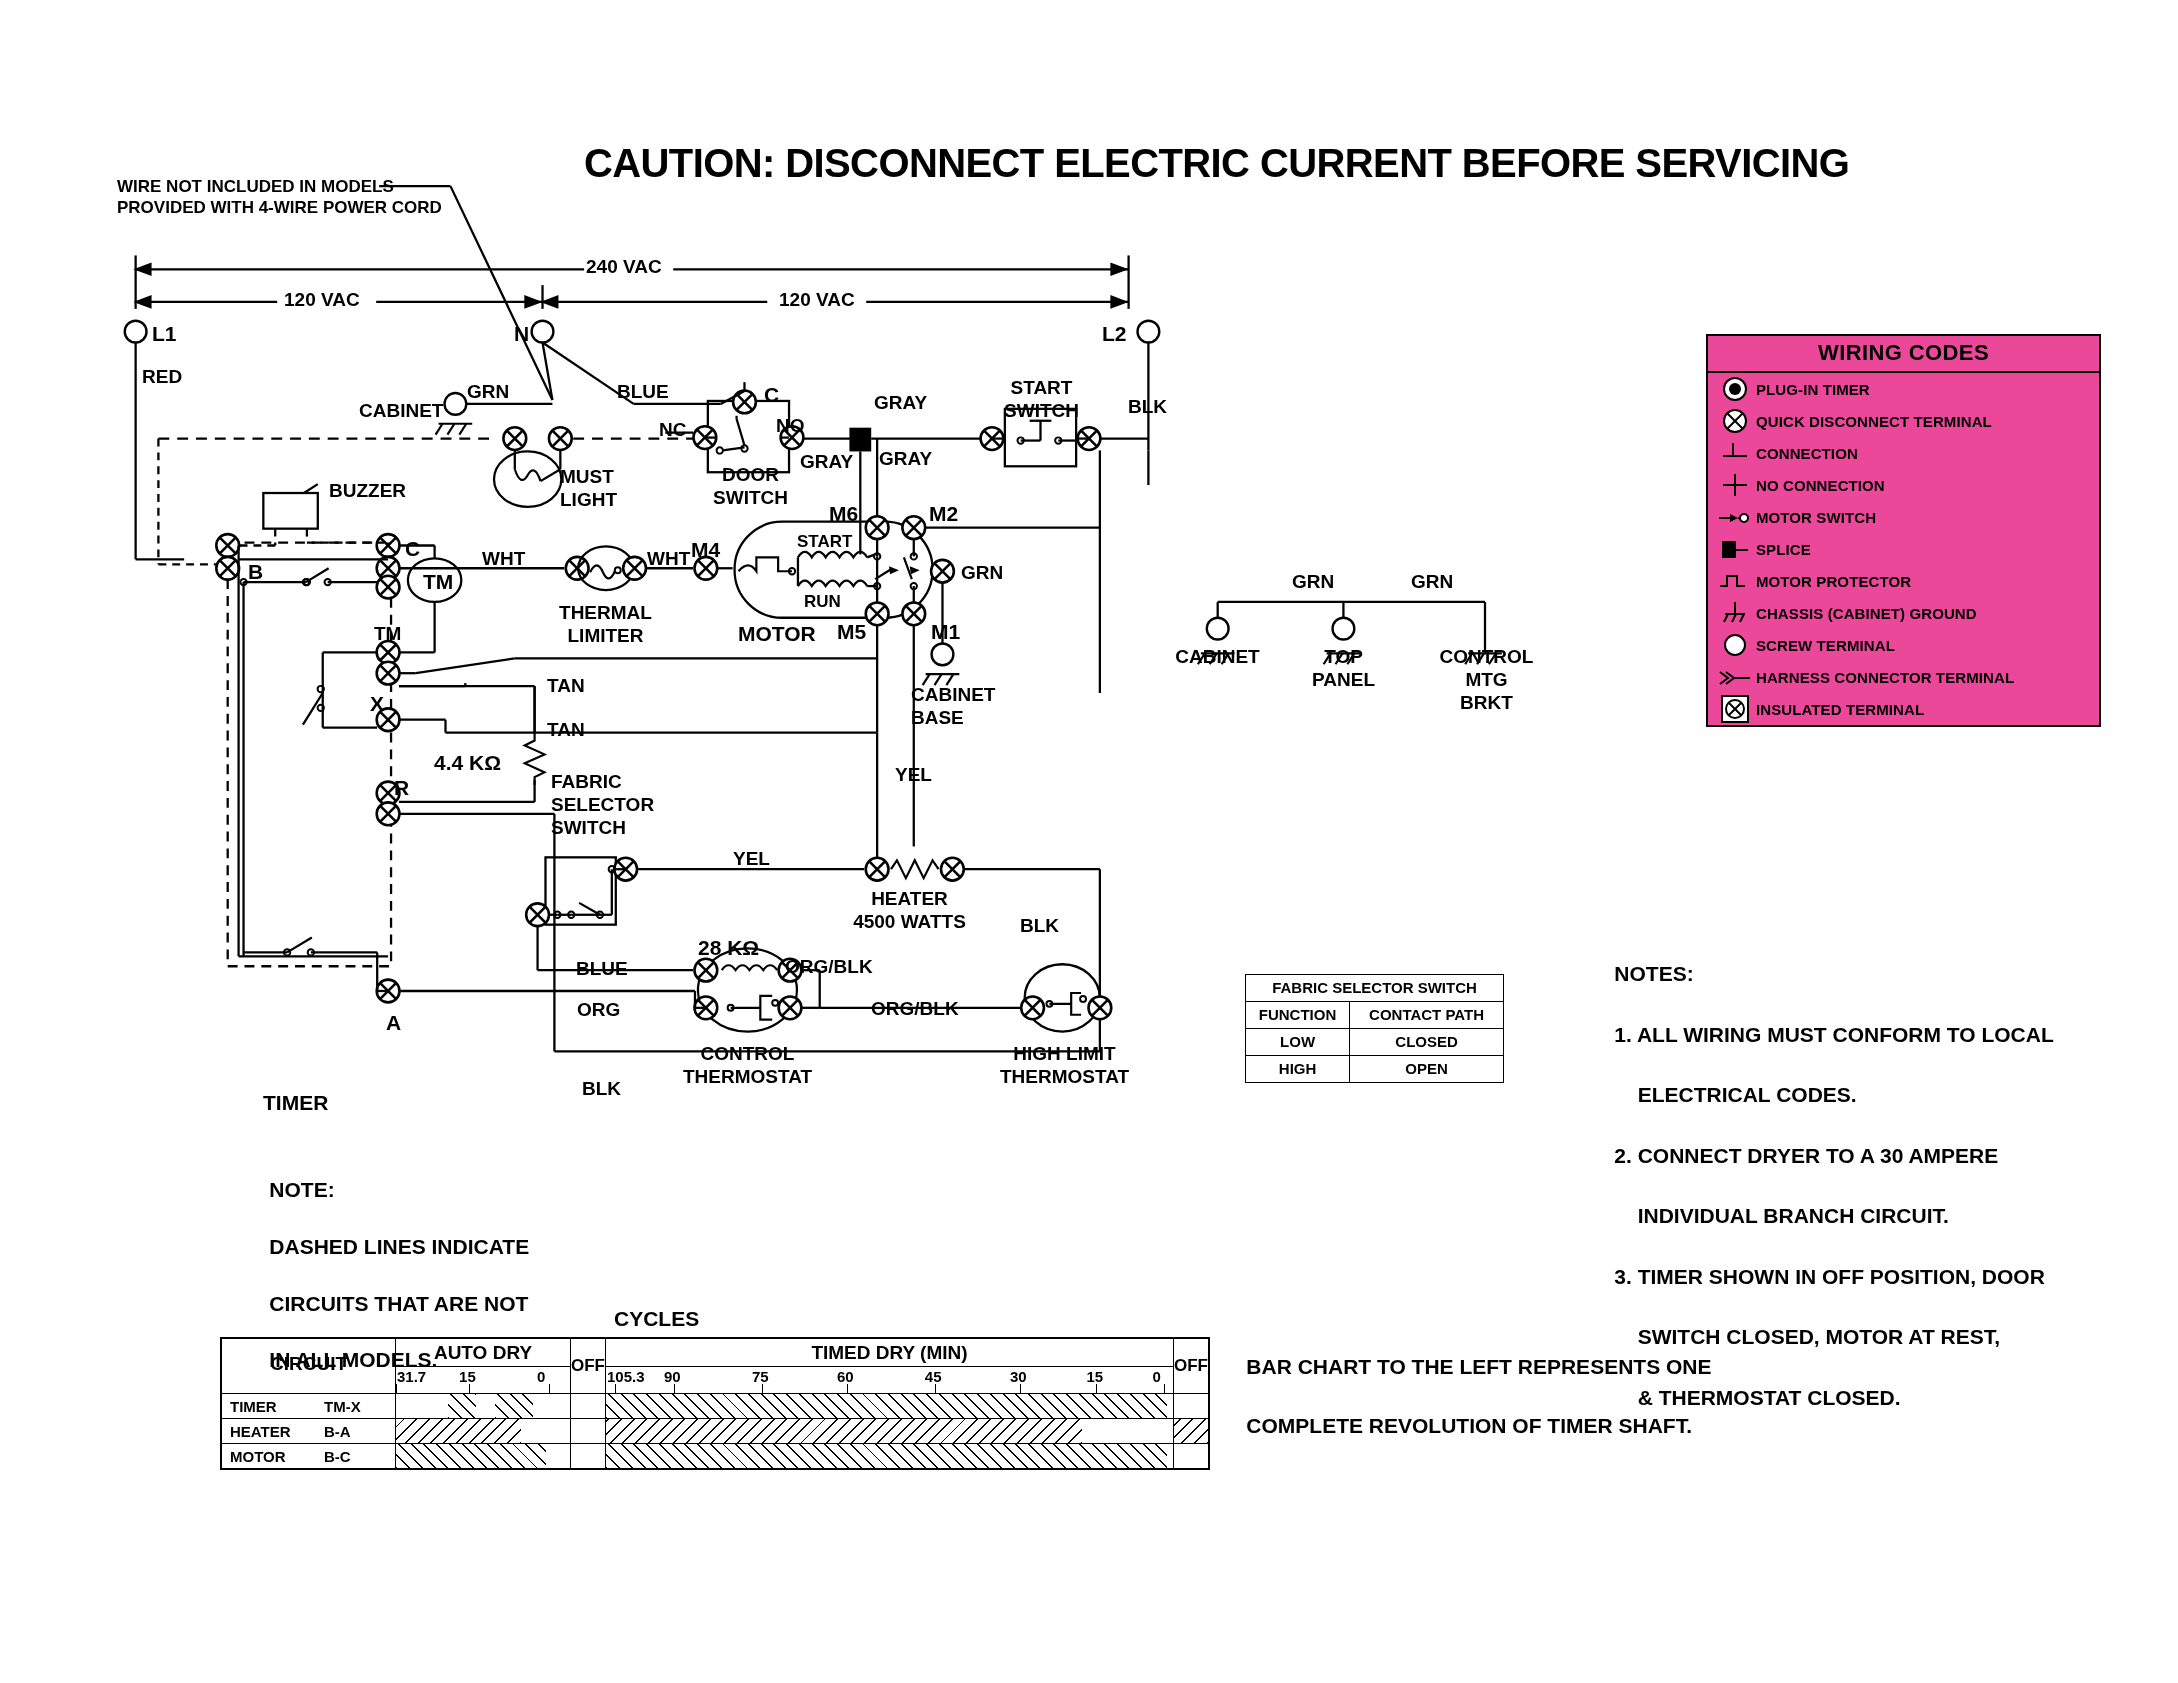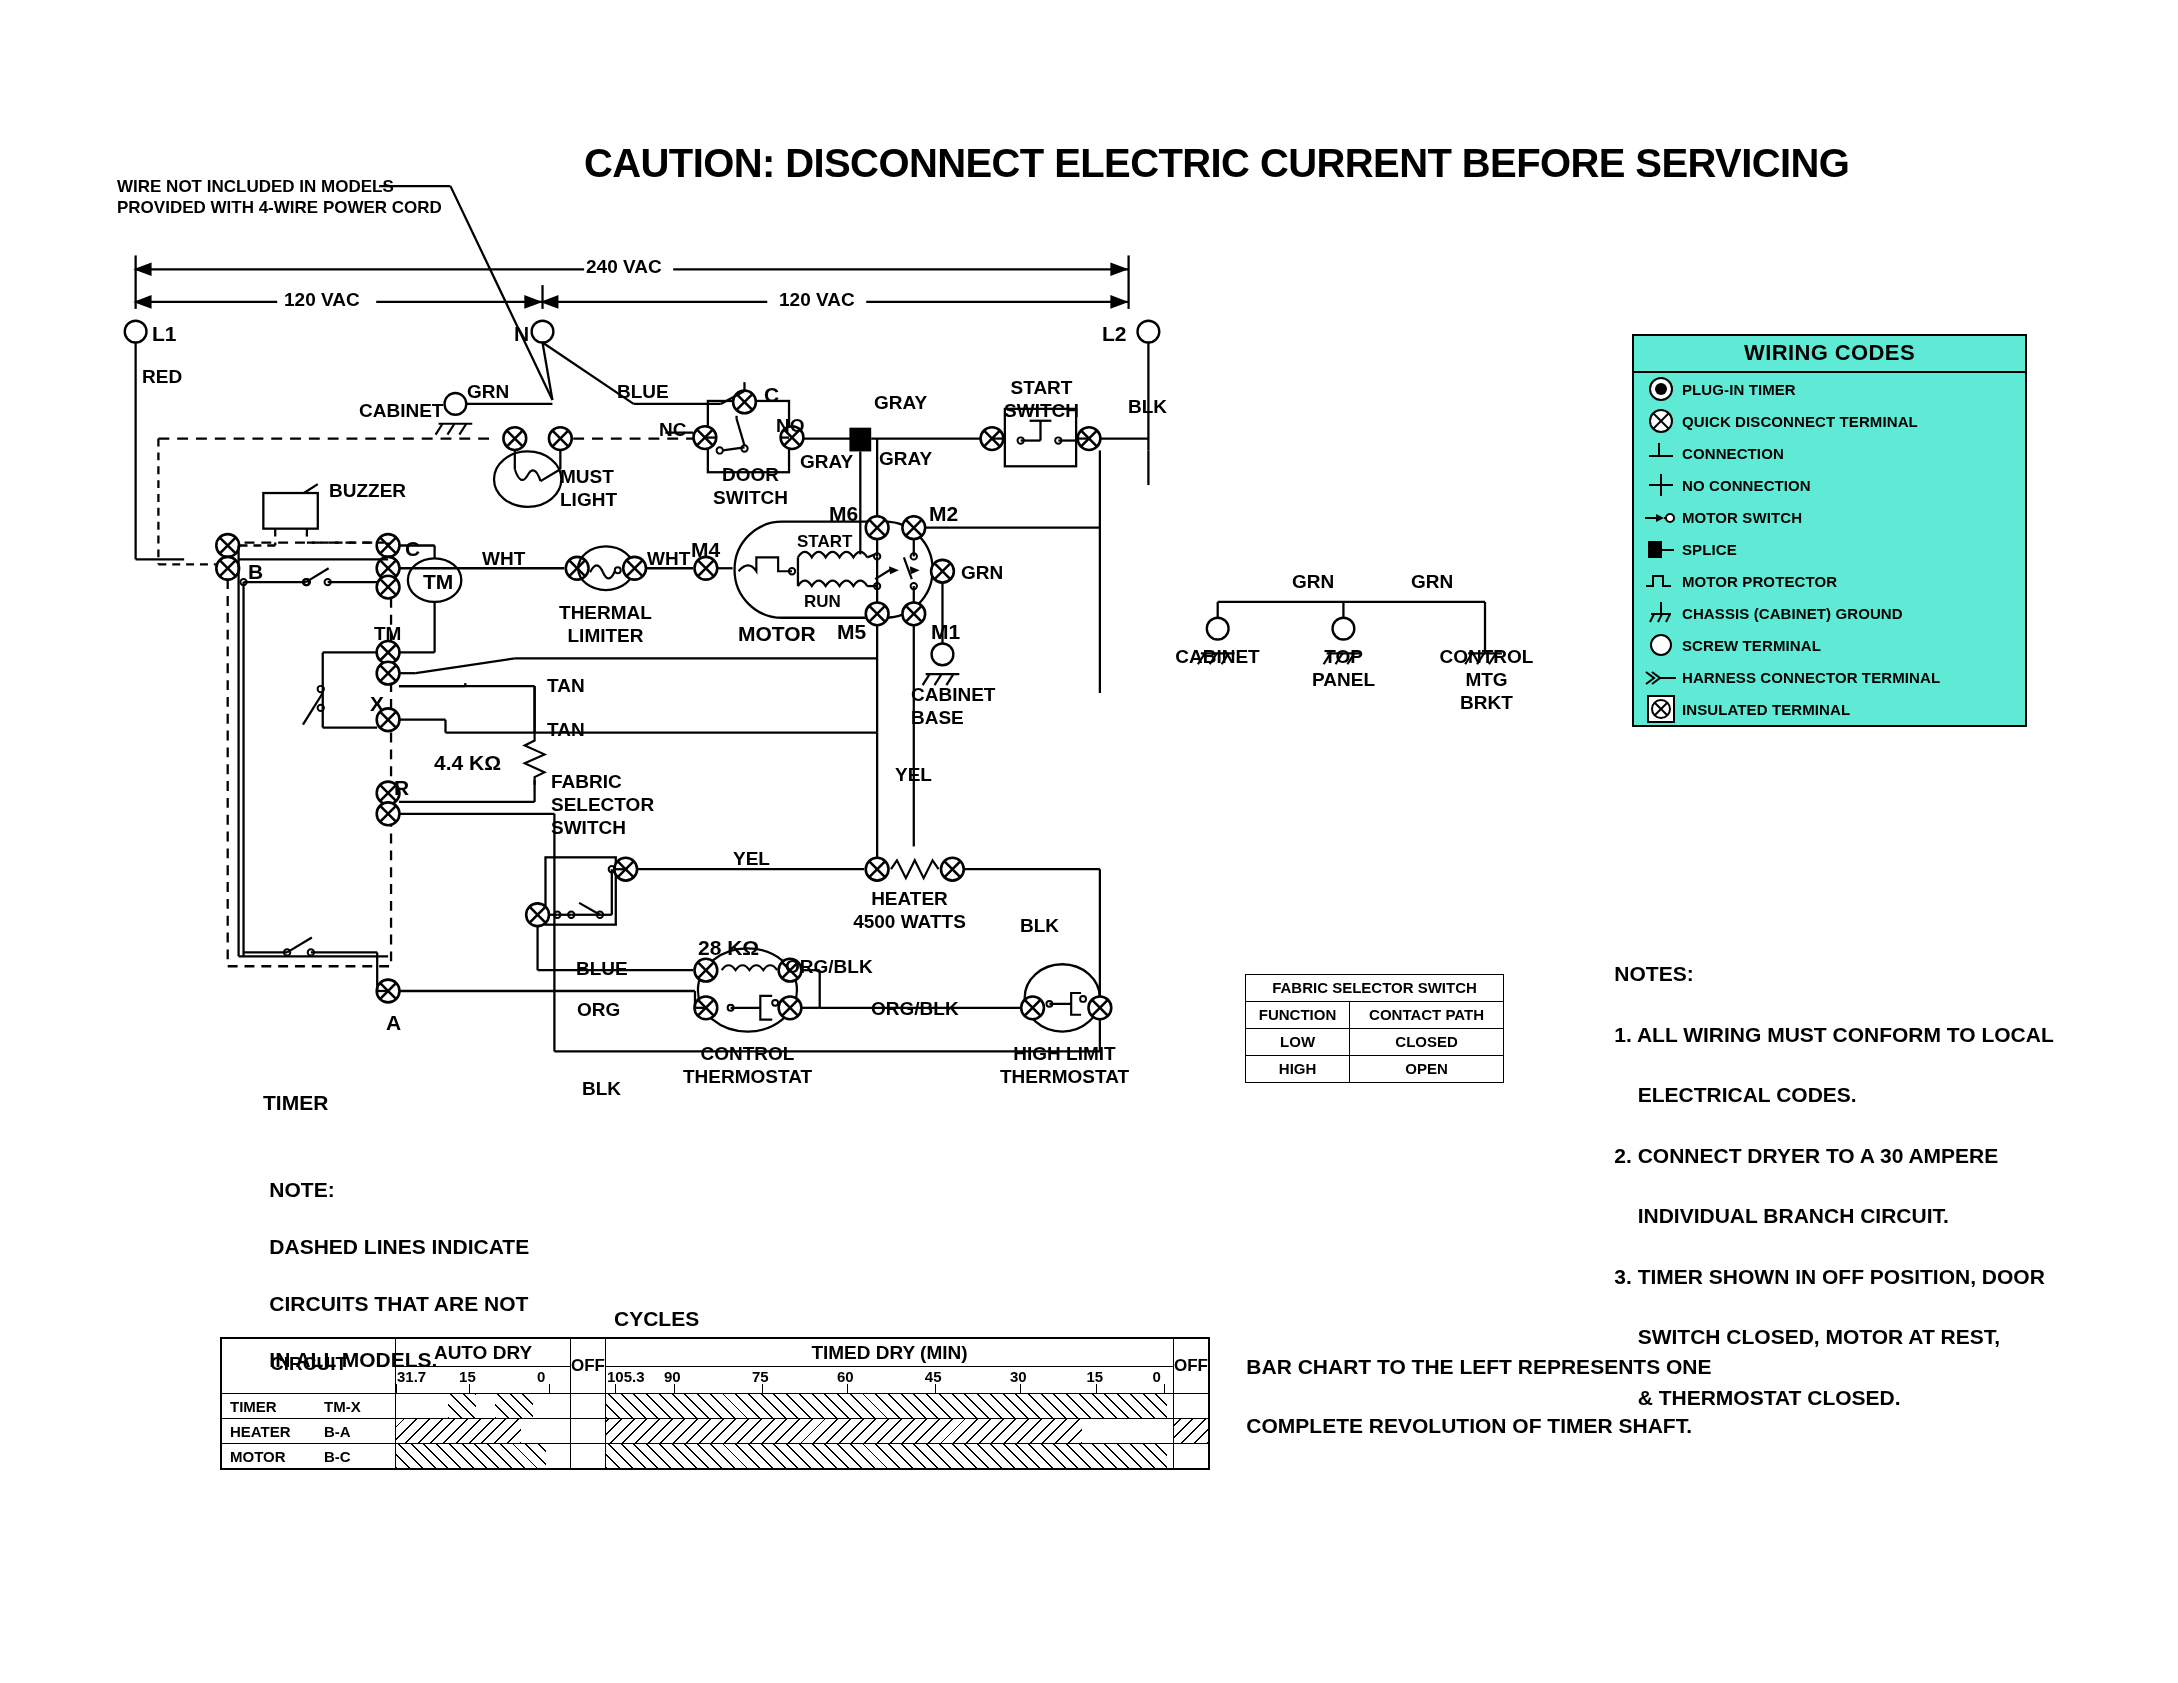--- a/index.html
+++ b/index.html
@@ -8,22 +8,22 @@
   #stage{position:absolute;left:0;top:0;width:2178px;height:1683px;overflow:hidden;}
   svg#wiring{position:absolute;left:0;top:0;width:2178px;height:1683px;}
   .lbl{position:absolute;font-weight:bold;white-space:pre;line-height:1.22;}
   .f11{font-size:17px;}
   .f12{font-size:19px;}
   .f13{font-size:21px;}
   .title{font-size:40px;font-weight:bold;letter-spacing:-0.6px;}
   .ctr{text-align:center;}
   table{border-collapse:collapse;}
   
-  #codes{position:absolute;left:1632px;top:334px;width:391px;
-         border:2px solid #000;background:#5eead4;}
+  #codes{position:absolute;left:1706px;top:334px;width:391px;
+         border:2px solid #000;background:#ec4899;}
   #codes .hd{font-size:22px;font-weight:bold;text-align:center;
              padding:4px 0 5px;border-bottom:2px solid #000;letter-spacing:0.4px;}
   #codes .row{display:flex;align-items:center;height:32px;padding-left:6px;}
   #codes .ic{width:42px;flex:0 0 42px;display:flex;align-items:center;justify-content:center;}
   #codes .tx{font-size:15px;font-weight:bold;letter-spacing:0.1px;}
   
   #fabtab{position:absolute;left:1245px;top:974px;width:259px;font-size:15px;font-weight:bold;}
   #fabtab td{border:1.6px solid #000;text-align:center;padding:4px 0 5px;}
   
   #cycwrap{position:absolute;left:220px;top:1337px;}

